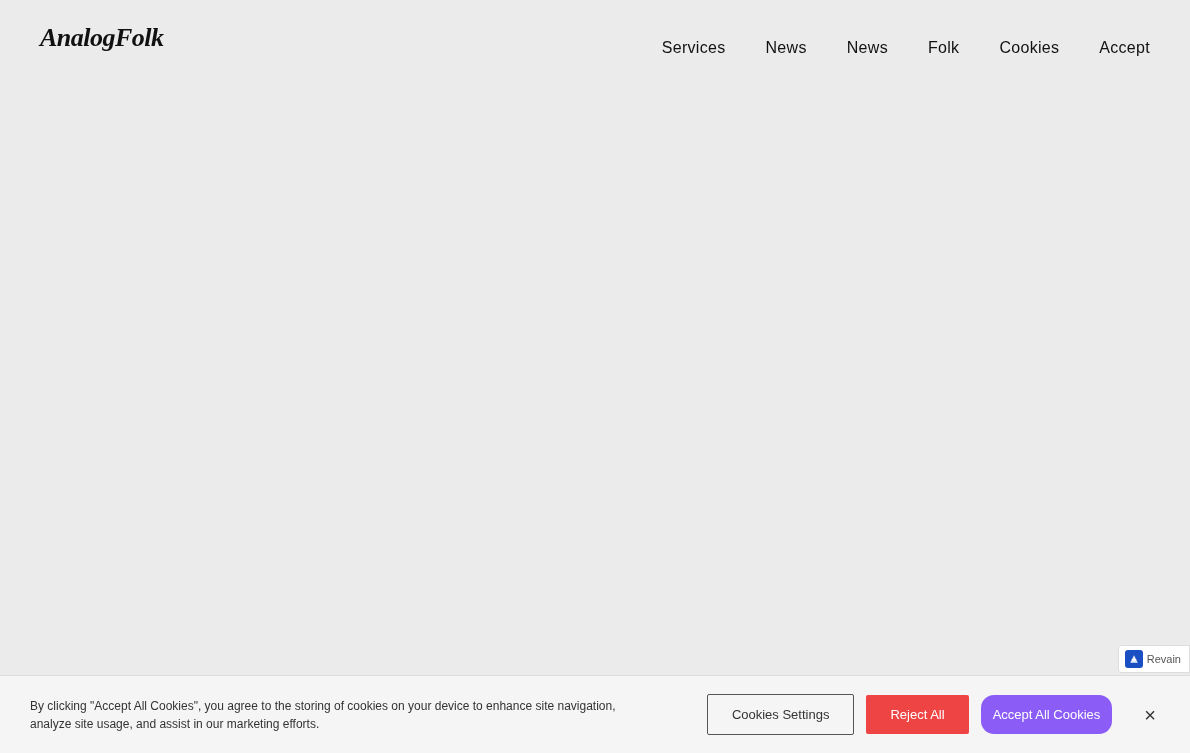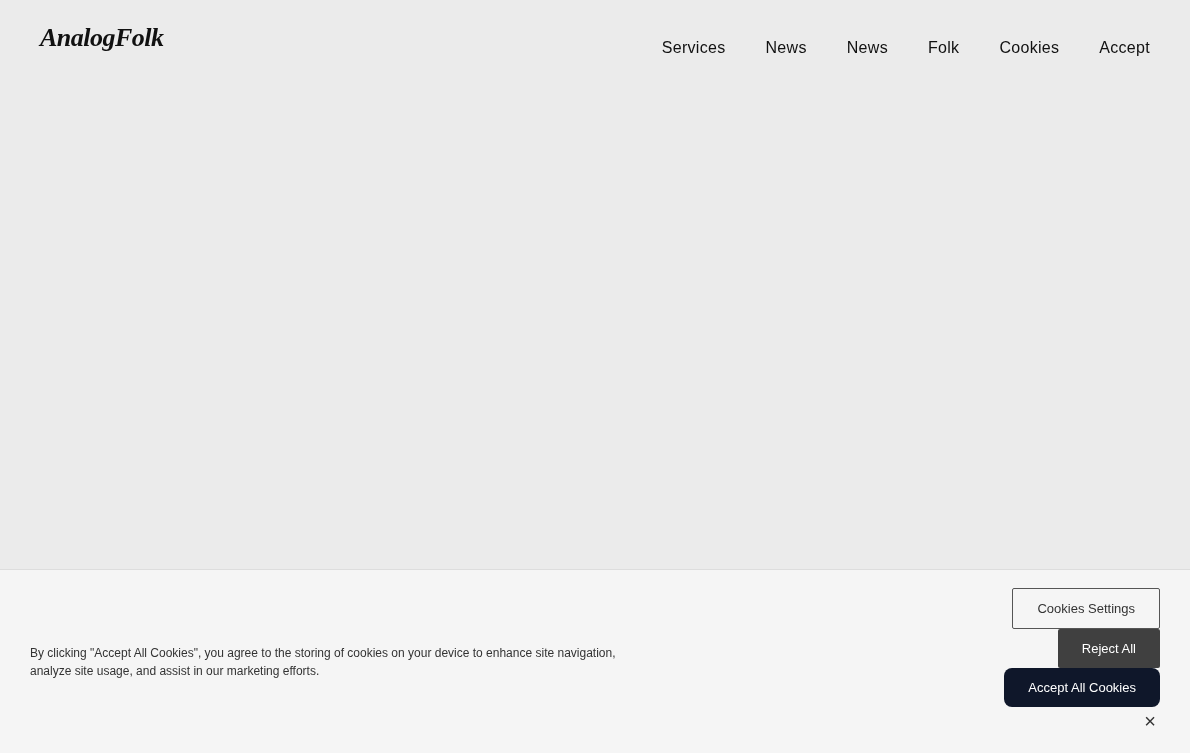--- a/index.html
+++ b/index.html
@@ -85,58 +85,58 @@
     .cookie-text {
       font-size: 12px;
       color: #333;
       max-width: 620px;
       line-height: 1.5;
       flex-shrink: 0;
     }
 
     .cookie-buttons {
       display: flex;
-      align-items: flex-end;
+      align-items: center;
+      gap: 12px;
       flex-shrink: 0;
-      flex-direction: column;
     }
 
     .btn-cookies-settings {
       background-color: transparent;
       border: 1.5px solid #555;
       color: #333;
       padding: 12px 24px;
       font-size: 13px;
       font-weight: 500;
       cursor: pointer;
       border-radius: 2px;
       white-space: nowrap;
     }
 
     .btn-reject-all {
-      background-color: #404040;
+      background-color: #ef4444;
       border: none;
       color: #fff;
       padding: 12px 24px;
       font-size: 13px;
       font-weight: 500;
       cursor: pointer;
       border-radius: 2px;
       white-space: nowrap;
     }
 
     .btn-accept-all {
-      background-color: #0f172a;
+      background-color: #8b5cf6;
       border: none;
       color: #fff;
-      padding: 12px 24px;
+      padding: 12px 12px;
       font-size: 13px;
       font-weight: 500;
       cursor: pointer;
-      border-radius: 8px;
+      border-radius: 13px;
       white-space: nowrap;
     }
 
     .cookie-close {
       background: none;
       border: none;
       font-size: 20px;
       cursor: pointer;
       color: #333;
       margin-left: 16px;

